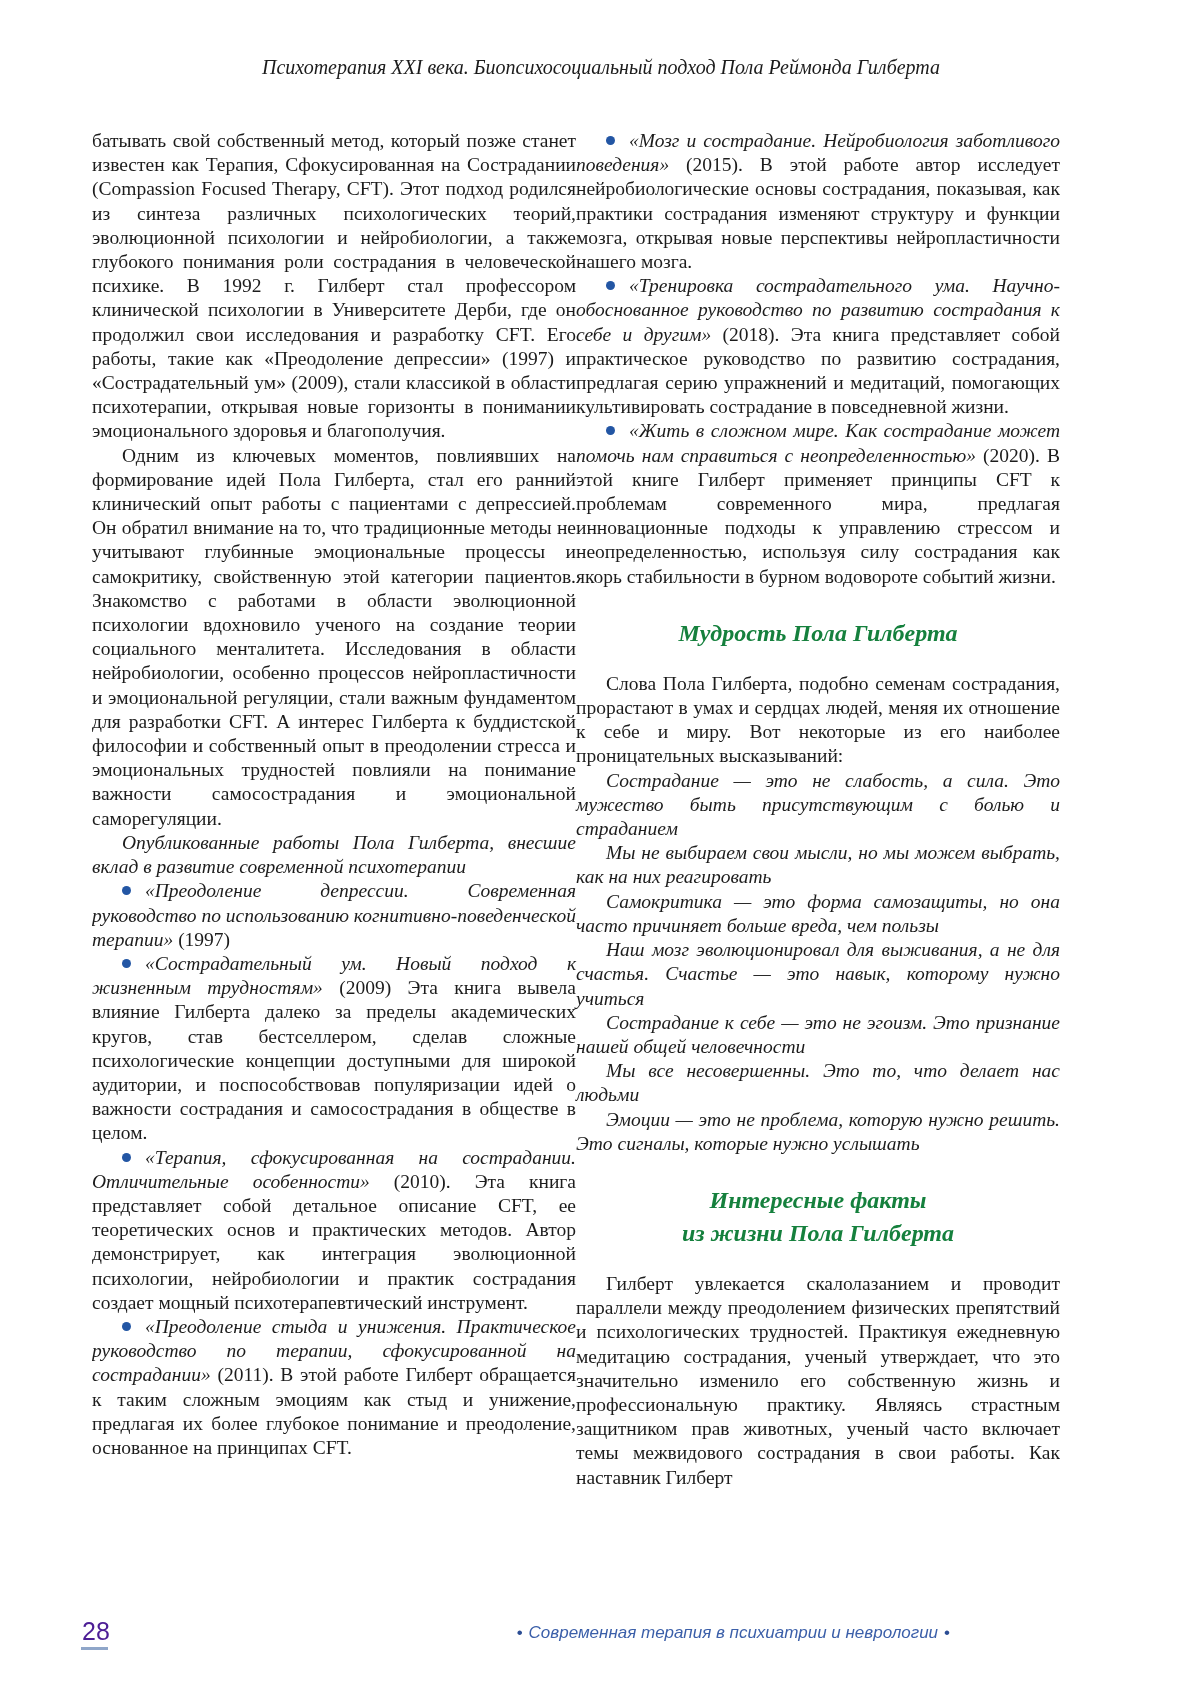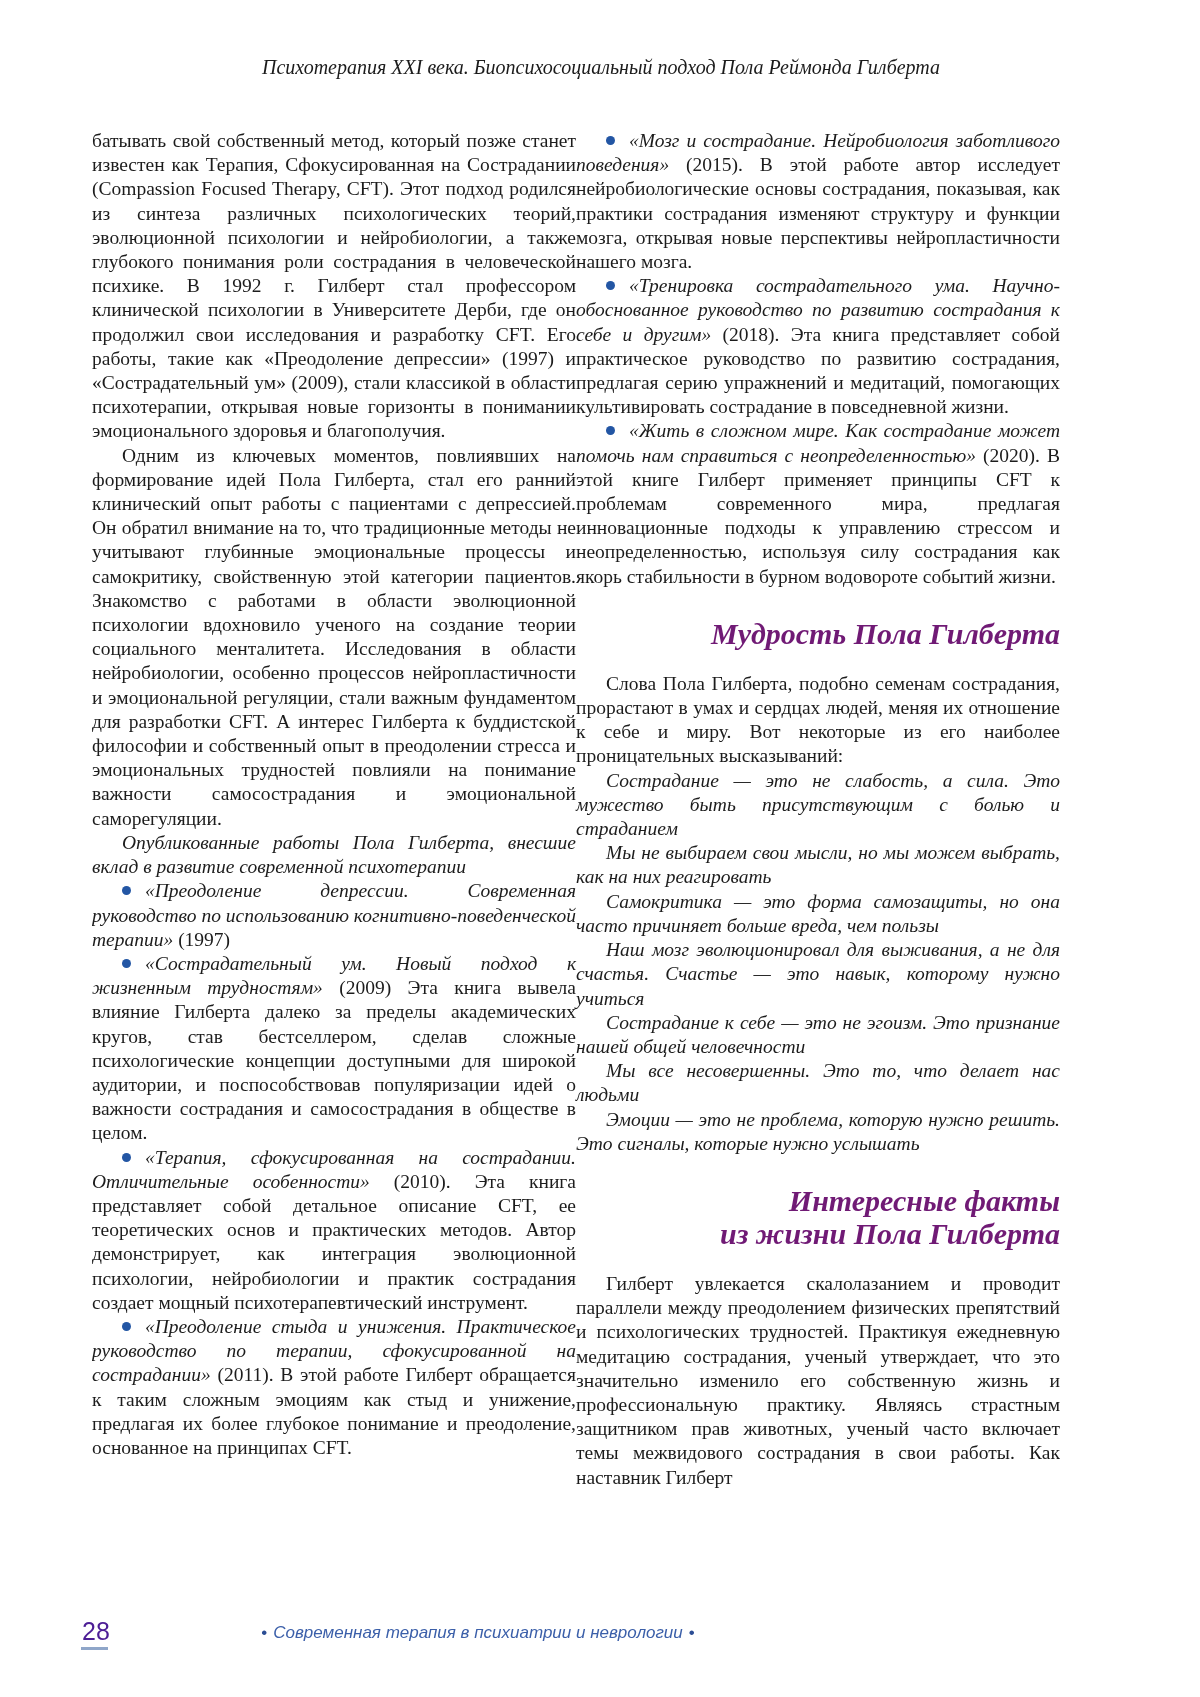--- a/index.html
+++ b/index.html
@@ -28,38 +28,38 @@
   .rg { font-style:normal; }
 
   .bullet-dot {
     display:inline-block; width:9px; height:9px; border-radius:50%;
     background:#2356a4; margin-right:14px; position:relative; top:-2px;
   }
 
   .heading {
     font-family:"Liberation Serif", serif;
     font-weight:bold; font-style:italic;
-    color:#701a75; text-align:right;
-    font-size:30px; line-height:33px;
+    color:#15803d; text-align:center;
+    font-size:24px; line-height:33px;
     margin:28px 0 22px 0; text-indent:0;
   }
 
   .footer { position:absolute; left:0; top:1618px; width:1200px; height:60px; }
   .page-number {
     position:absolute; left:82px; top:0;
     font-family:"Liberation Sans", sans-serif;
     font-size:25px; color:#4c1d95; line-height:26px;
   }
   .pn-rule {
     position:absolute; left:81px; top:29px;
     width:27px; height:3px; background:#8fa6c9;
   }
   .footer-journal {
     position:absolute; left:0; width:956px; top:5px;
-    text-align:center;
+    text-align:right;
     font-family:"Liberation Sans", sans-serif;
     font-style:italic; font-size:17px; color:#3b5fa9;
   }
   .footer-journal .dot { font-style:normal; color:#2b4d94; padding:0 6px; }
 </style>
 </head>
 <body>
 
 <div class="page">
 

